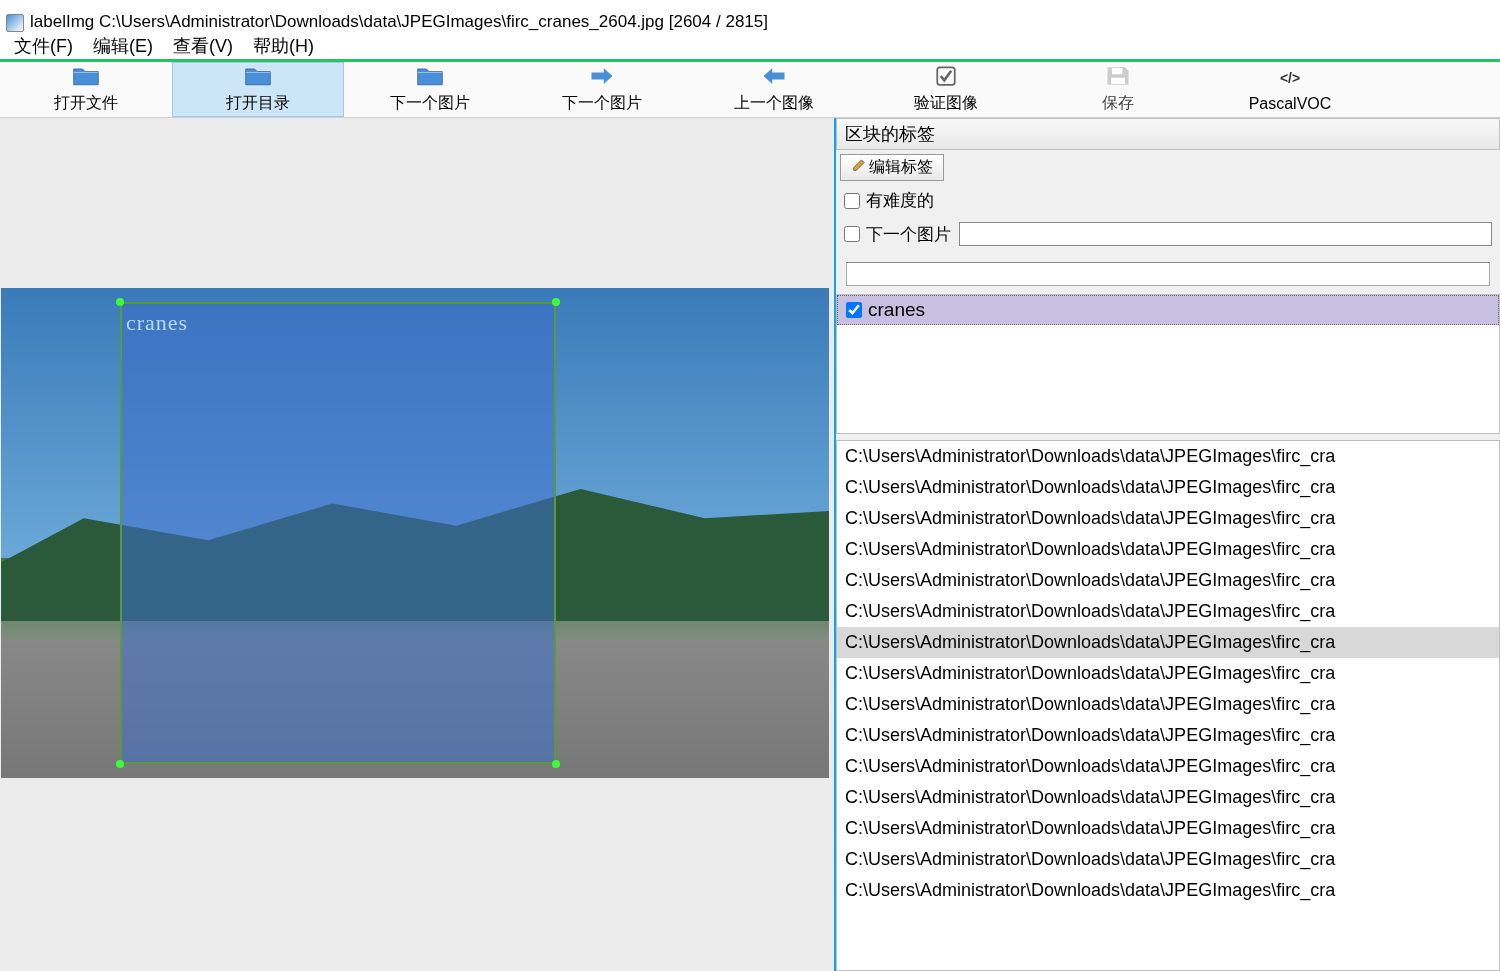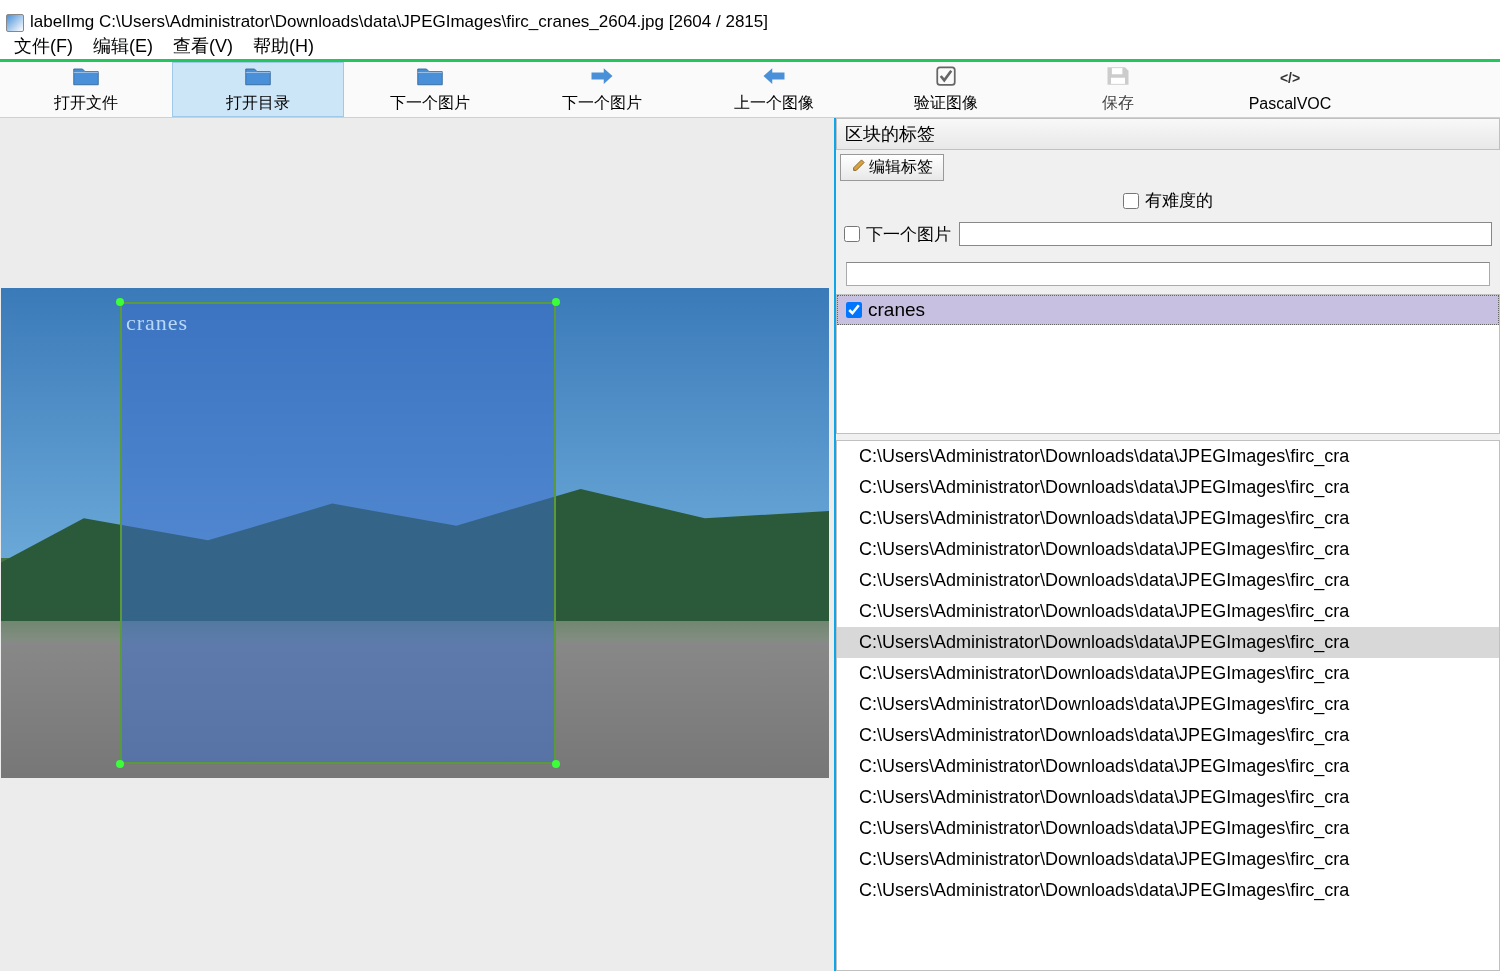--- a/index.html
+++ b/index.html
@@ -20,32 +20,32 @@
 .mountain { position:absolute; left:0; right:0; top:38%; height:30%; background:#2a5a3a; clip-path: polygon(0 60%, 10% 30%, 25% 45%, 40% 20%, 55% 35%, 70% 10%, 85% 30%, 100% 25%, 100% 100%, 0 100%); }
 .ground { position:absolute; left:0; right:0; bottom:0; height:28%; background: linear-gradient(to bottom,#888,#777); }
 .bbox { position: absolute; left: 120px; top: 184px; width: 436px; height: 462px; border: 2px solid #5a9a3a; background: rgba(60,110,200,0.55); }
 .bbox-label { position: absolute; left: 126px; top: 192px; color: #b8d8f8; font-size: 22px; font-family: serif; letter-spacing: 1px; }
 .handle { position: absolute; width: 8px; height: 8px; background: #3aff3a; border-radius: 50%; }
 .h-tl { left: 116px; top: 180px; } .h-tr { left: 552px; top: 180px; }
 .h-bl { left: 116px; top: 642px; } .h-br { left: 552px; top: 642px; }
 .side-panel { flex: 1; border-left: 2px solid #0ea5e9; background: #f0f0f0; display: flex; flex-direction: column; }
 .panel-header { background: linear-gradient(to bottom,#f8f8f8,#e8e8e8); border: 1px solid #c0c0c0; padding: 3px 8px; font-size: 18px; }
 .edit-label-btn { margin: 4px; padding: 2px 10px; background: linear-gradient(to bottom,#fff,#e8e8e8); border: 1px solid #999; font-size: 16px; display: inline-flex; align-items: center; gap: 4px; cursor: default; }
-.checkbox-row { display: flex; align-items: center; padding: 4px 8px; font-size: 17px; gap: 6px; justify-content: center; }
+.checkbox-row { display: flex; align-items: center; padding: 4px 8px; font-size: 17px; gap: 6px; }
 .checkbox-row input { width: 16px; height: 16px; }
 .preset-row { display: flex; align-items: center; padding: 6px 8px 10px 8px; gap: 8px; }
 .preset-input { flex: 1; height: 24px; border: 1px solid #888; background: #fff; padding: 0 4px; font-size: 15px; }
 .search-row { padding: 6px 10px 8px 10px; }
 .search-input { width: 100%; height: 24px; border: 1px solid #aaa; border-top-color: #888; background: #fff; padding: 0 6px; font-size: 15px; }
 .label-list { background: #fff; border: 1px solid #c0c0c0; margin: 0 0 6px 0; height: 140px; overflow: auto; }
 .label-item { display: flex; align-items: center; padding: 3px 8px; font-size: 19px; gap: 6px; border: 1px solid transparent; }
 .label-item.selected { background: #c8c0e0; border: 1px dotted #666; }
 .label-item input { width: 16px; height: 16px; }
 .file-list { flex: 1; background: #fff; border: 1px solid #c0c0c0; overflow: auto; font-size: 18px; }
-.file-item { padding: 2px 22px; white-space: nowrap; cursor: default; line-height: 1.5; }
+.file-item { padding: 2px 8px; white-space: nowrap; cursor: default; line-height: 1.5; }
 .file-item.selected { background: #d8d8d8; }
 </style>
 </head>
 <body>
 
 <div class="titlebar">
   <span class="app-icon"></span>
   <span>labelImg C:\Users\Administrator\Downloads\data\JPEGImages\firc_cranes_2604.jpg [2604 / 2815]</span>
 </div>
 

